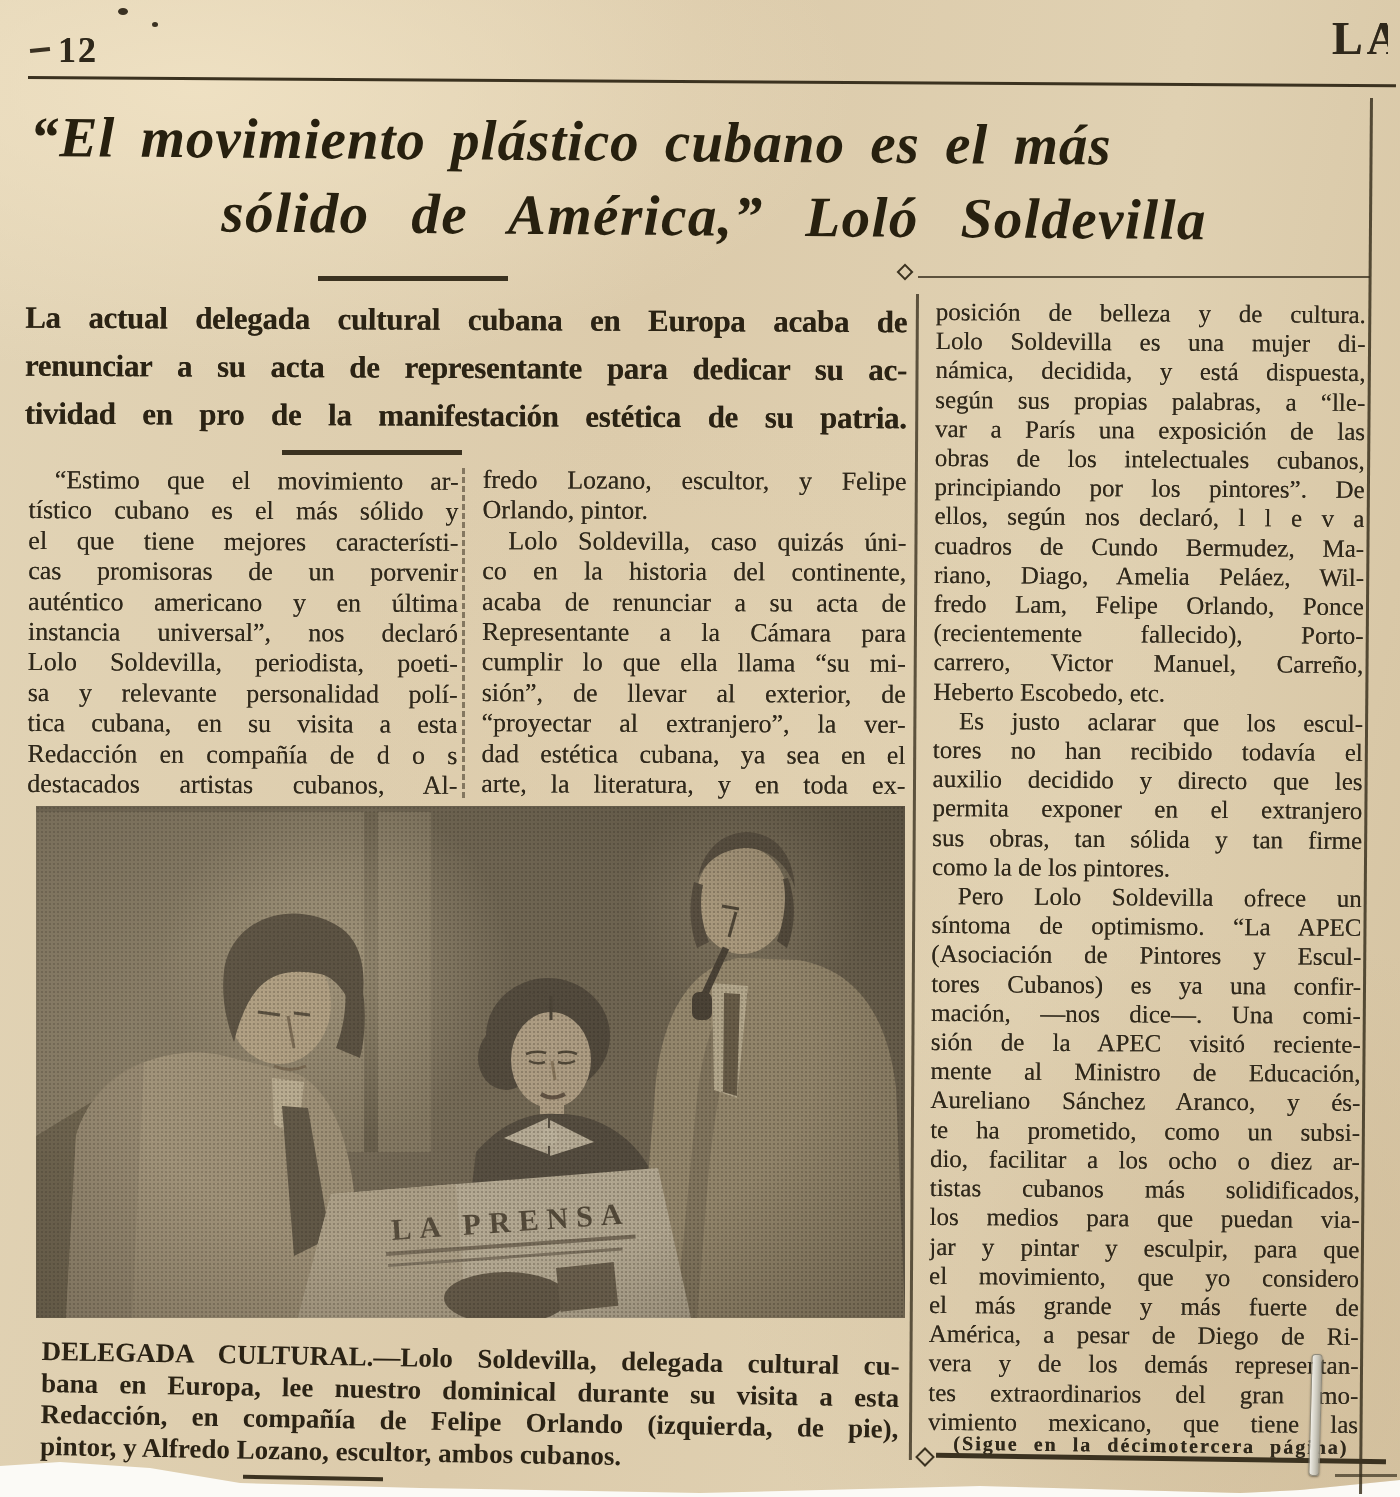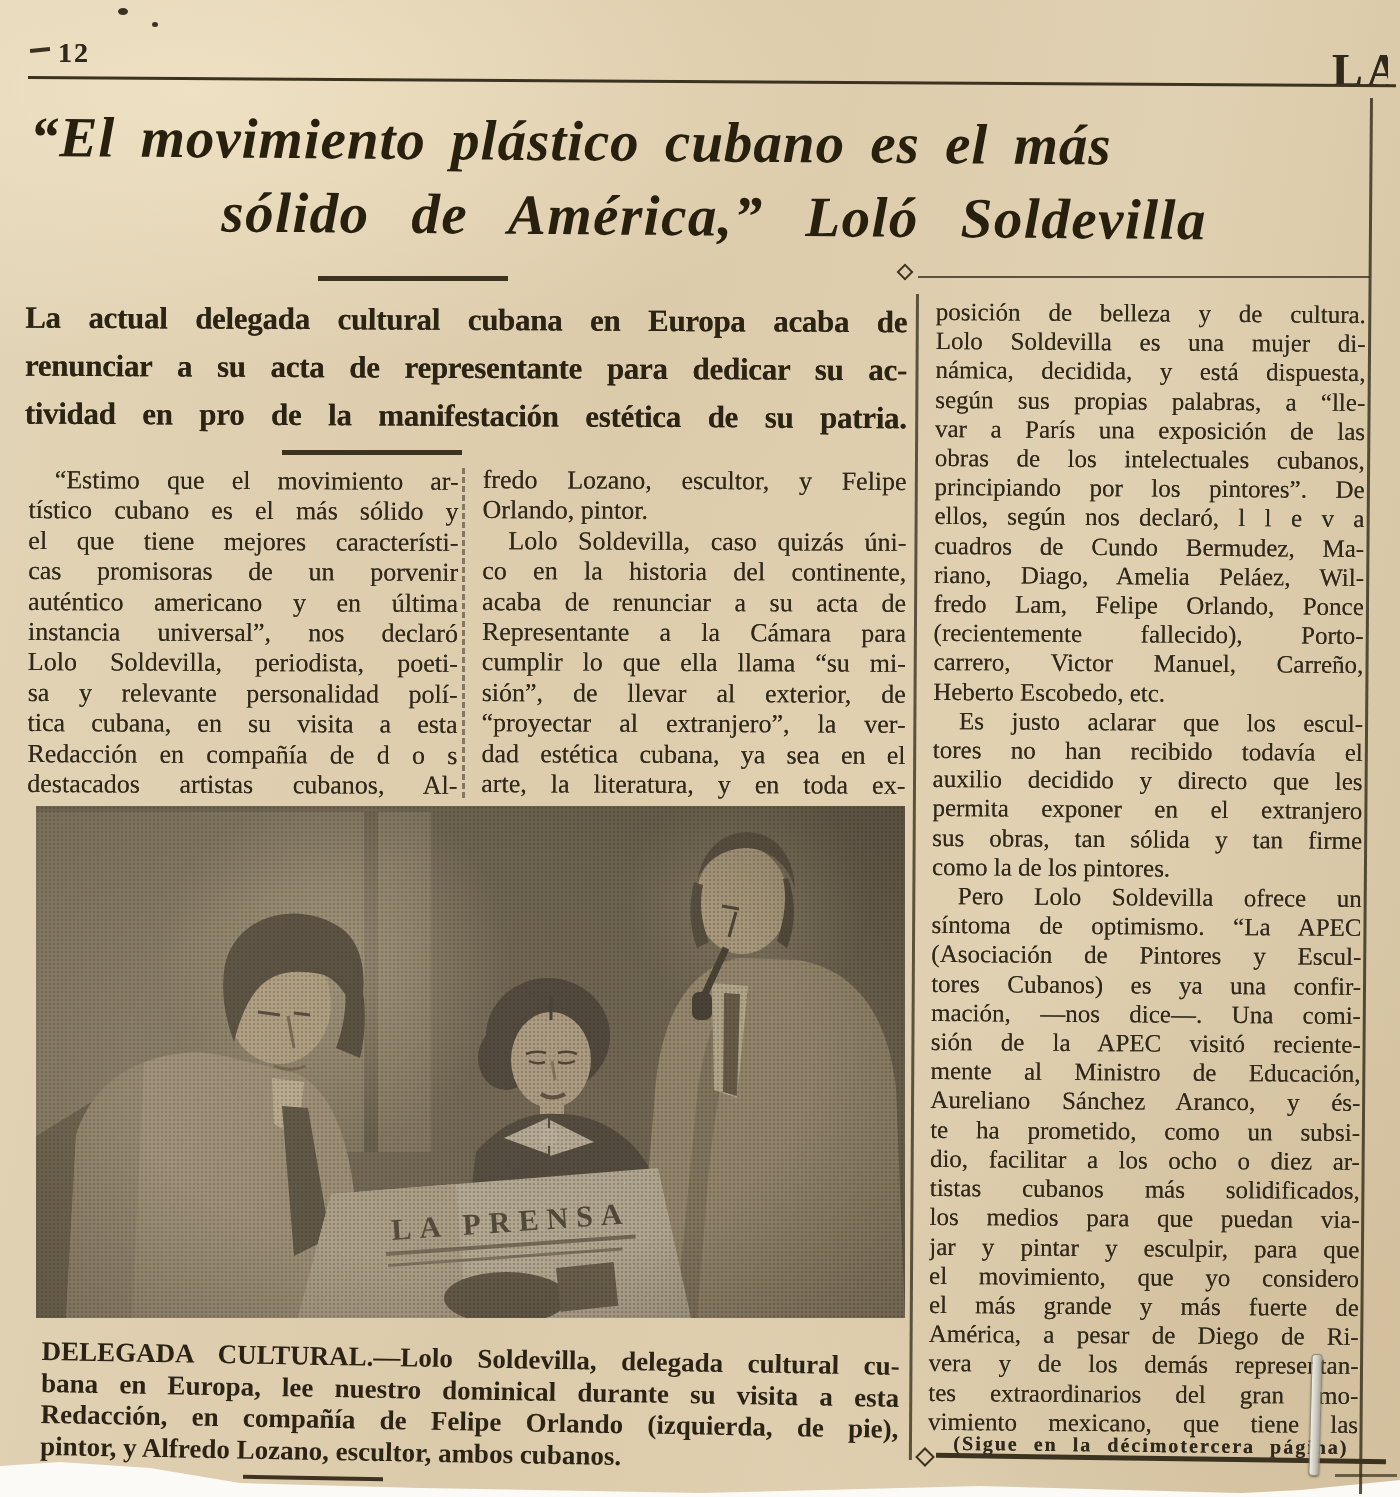--- a/index.html
+++ b/index.html
@@ -15,23 +15,23 @@
     clip-path: polygon(0 0,1400px 0,1400px 1480px,1300px 1490px,1240px 1493px,980px 1486px,
                        700px 1493px,420px 1488px,240px 1483px,150px 1468px,60px 1462px,0 1466px);
   }
   .speck{position:absolute;background:#3a3122;border-radius:50%;}
   
   .ink{color:#2f281b;text-shadow:0 0 .6px rgba(47,40,27,.75);}
   .tl{text-align:justify;text-align-last:justify;}
   .tl.end{text-align-last:left;}
   .tl.ind{text-indent:26px;}
   
-  .pagenum{position:absolute;left:58px;top:37px;font-weight:bold;font-size:28px;letter-spacing:2px;}
+  .pagenum{position:absolute;left:58px;top:29px;font-weight:bold;font-size:36px;letter-spacing:2px;}
   .pagenum-dash{position:absolute;left:30px;top:48px;width:20px;height:4px;background:#3a3122;transform:rotate(-6deg);}
-  .corner-frag{position:absolute;left:1332px;top:44px;width:56px;height:52px;overflow:hidden;
+  .corner-frag{position:absolute;left:1332px;top:12px;width:56px;height:52px;overflow:hidden;
                font-size:46px;font-weight:bold;letter-spacing:4px;}
   
   .headline{position:absolute;left:0;top:0;width:1400px;transform:rotate(.45deg);transform-origin:30px 130px;
             font-style:italic;font-weight:bold;color:#27200f;}
   .hl1{position:absolute;left:30px;top:104px;font-size:57px;white-space:nowrap;word-spacing:10px;letter-spacing:1px;}
   .hl2{position:absolute;left:222px;top:178px;font-size:57px;white-space:nowrap;word-spacing:26px;letter-spacing:1.5px;}
   
   .deck{position:absolute;left:25px;top:296px;width:882px;transform:rotate(.3deg);overflow:hidden;}
   .deck .tl{font-weight:bold;font-size:31px;line-height:48px;letter-spacing:-.3px;color:#2b2314;}
   

